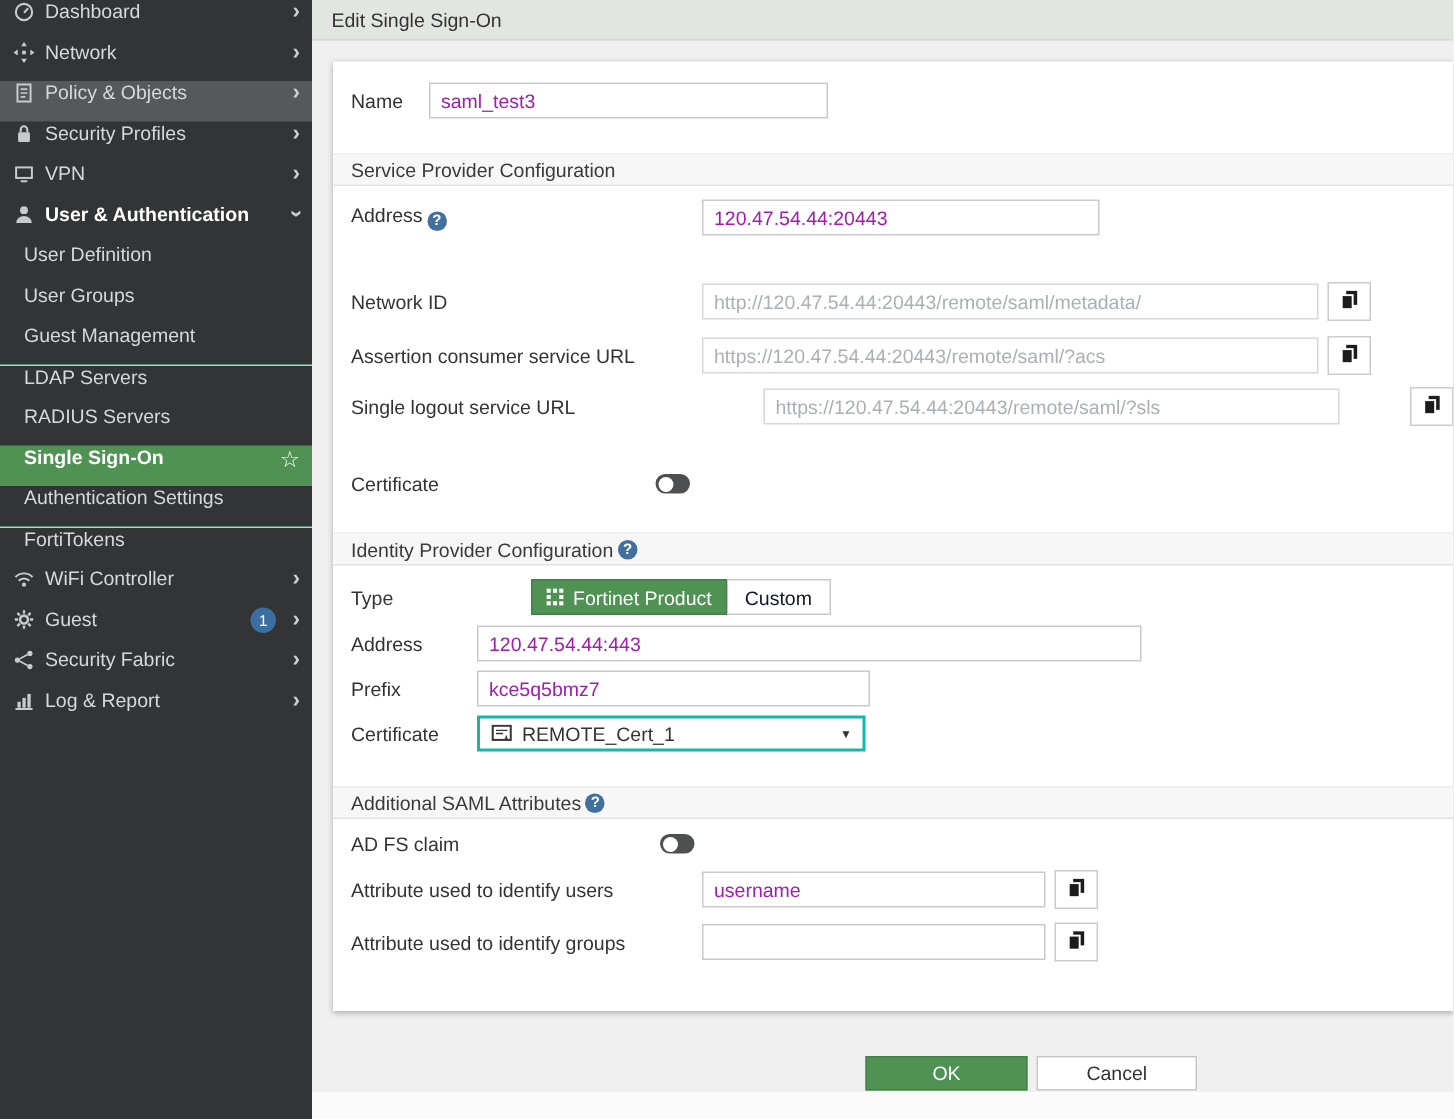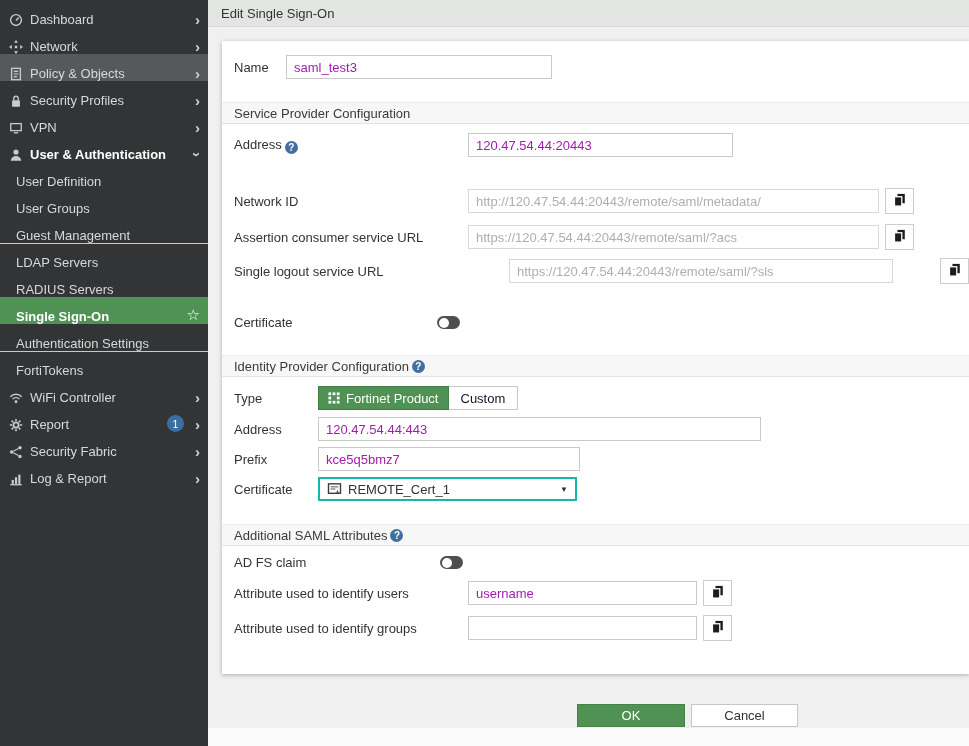--- a/index.html
+++ b/index.html
@@ -12,21 +12,21 @@
     overflow: hidden;
     background: #f0f0f0;
   }
 
   
   .sidebar {
     position: absolute; left: 0; top: 0; width: 208px; height: 746px;
     background: #323436; overflow: hidden;
   }
   .side-item {
-    height: 27px; display: flex; align-items: flex-end;
+    height: 27px; display: flex; align-items: flex-start;
     padding: 0 8px; color: #d7d8d9; cursor: pointer; position: relative;
   }
   .side-item .s-icon {
     width: 15px; height: 15px; margin-right: 7px; color: #c9cacb;
     display: inline-flex; align-items: center; justify-content: center; flex: 0 0 auto;
   }
   .side-item.sub { padding-left: 16px; }
   .side-item .s-label { flex: 1 1 auto; white-space: nowrap; overflow: hidden; }
   .side-item.highlighted { background: #56595c; }
   .side-item.expanded { color: #ffffff; font-weight: bold; }
@@ -117,21 +117,21 @@
 
   .toggle {
     width: 23px; height: 13px; border-radius: 7px; background: #4d4f50;
     position: relative; cursor: pointer; flex: 0 0 auto;
   }
   .toggle::after {
     content: ''; position: absolute; left: 1.5px; top: 1.5px;
     width: 10px; height: 10px; border-radius: 50%; background: #fff;
   }
 
-  .seg { display: flex; height: 24px; }
+  .seg { display: flex; height: 24px; margin-left: 36px; }
   .seg-selected {
     background: #4f9253; color: #fff; display: inline-flex; align-items: center;
     gap: 6px; padding: 0 9px; cursor: pointer; border: 1px solid #447f48;
   }
   .seg-plain {
     background: #fff; border: 1px solid #c9c9c9; border-left: none; color: #0f172a;
     display: inline-flex; align-items: center; padding: 0 12px; cursor: pointer;
   }
 
   .select {
@@ -250,21 +250,21 @@
       <span class="s-label">WiFi Controller</span>
       <span class="chev">›</span>
     </div>
     <div class="side-item top">
       <span class="s-icon">
         <svg viewBox="0 0 16 16" width="14" height="14">
           <circle cx="8" cy="8" r="3" fill="none" stroke="currentColor" stroke-width="2"></circle>
           <path d="M8 1v2.5M8 12.5V15M1 8h2.5M12.5 8H15M3 3l1.8 1.8M11.2 11.2L13 13M13 3l-1.8 1.8M4.8 11.2L3 13" stroke="currentColor" stroke-width="1.8"></path>
         </svg>
       </span>
-      <span class="s-label">Report</span>
+      <span class="s-label">Guest</span>
       <span class="badge">1</span>
       <span class="chev">›</span>
     </div>
     <div class="side-item top">
       <span class="s-icon">
         <svg viewBox="0 0 16 16" width="14" height="14">
           <circle cx="3" cy="8" r="2" fill="currentColor"></circle>
           <circle cx="12.5" cy="3" r="2" fill="currentColor"></circle>
           <circle cx="12.5" cy="13" r="2" fill="currentColor"></circle>
           <path d="M4.8 7.1l6-3.2M4.8 8.9l6 3.2" stroke="currentColor" stroke-width="1.3"></path>

